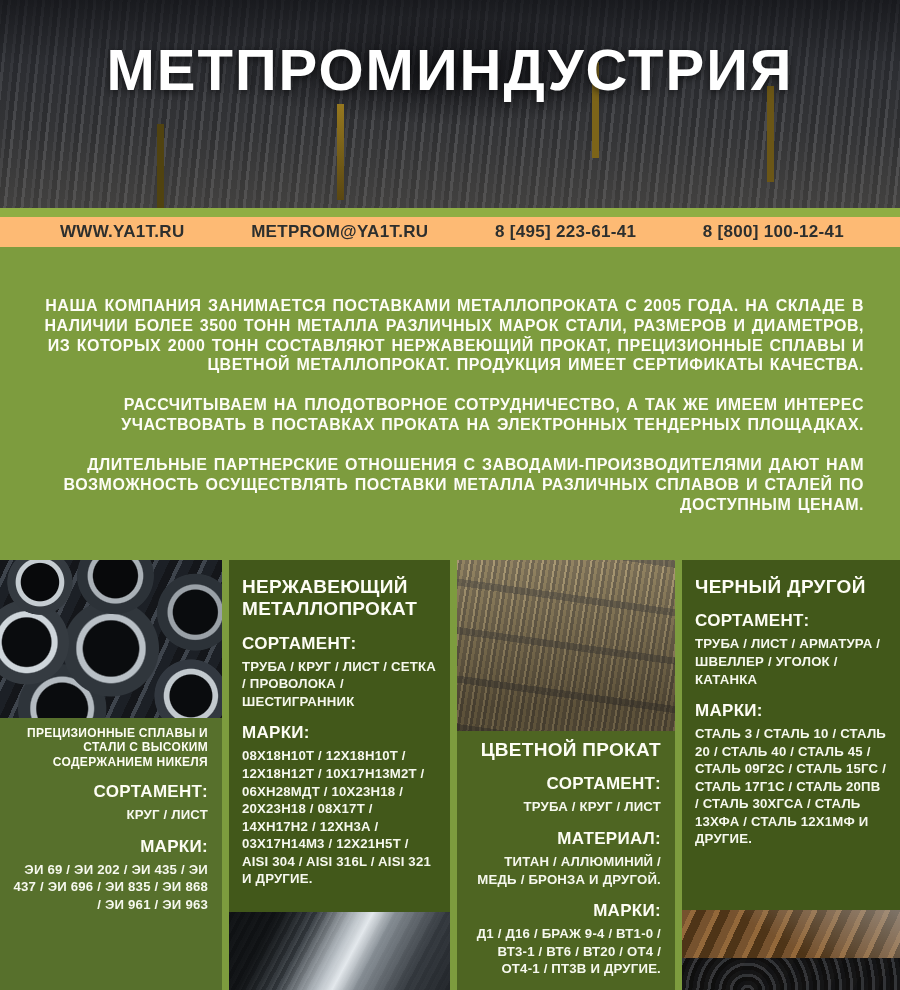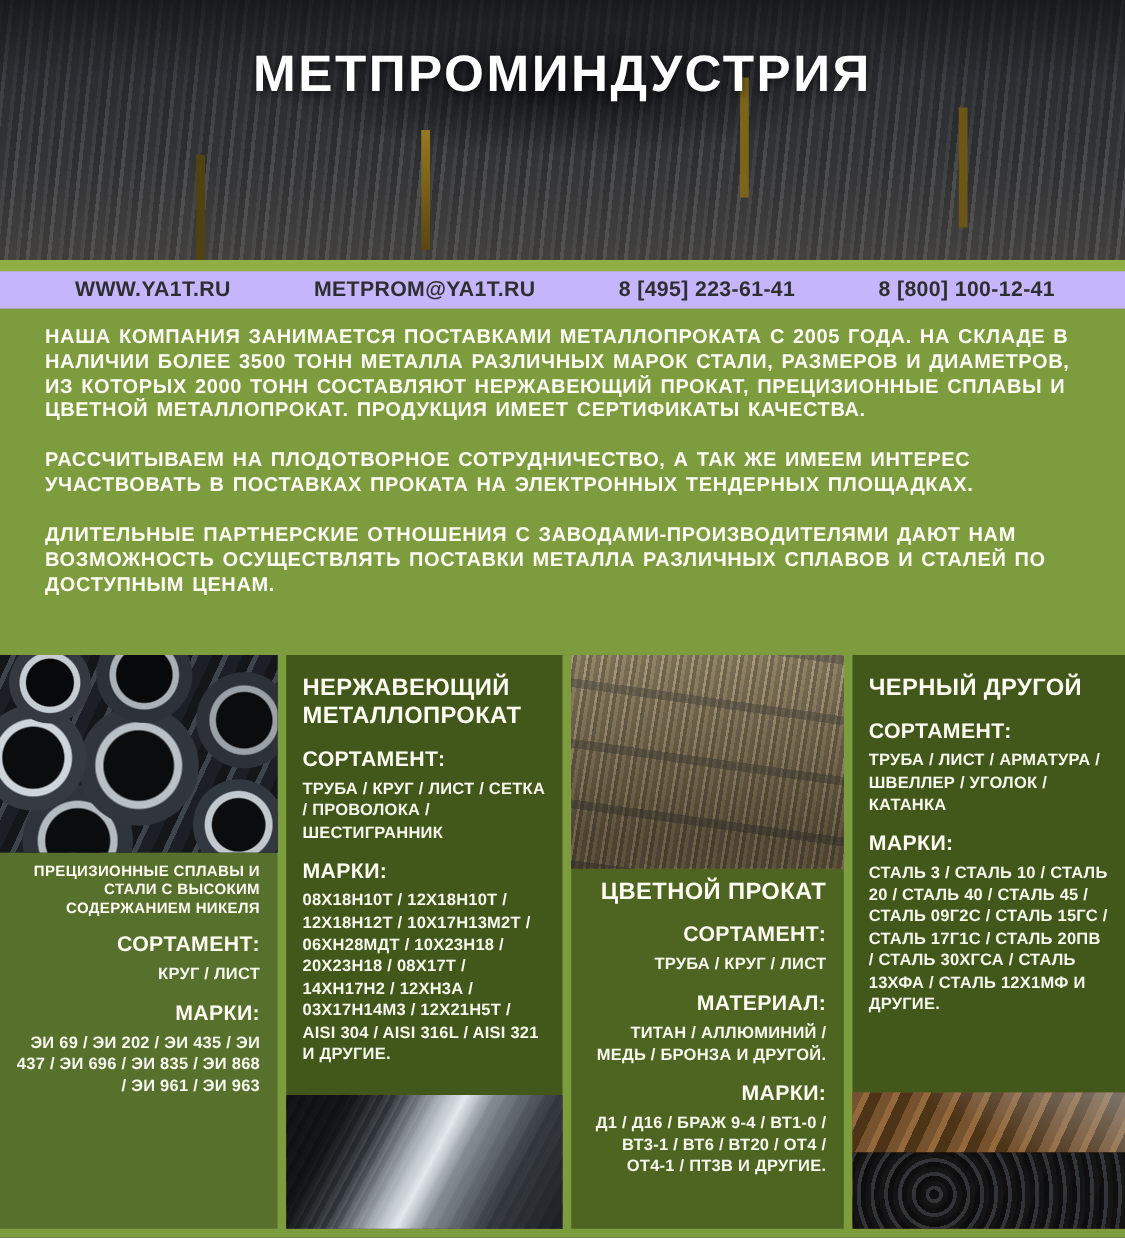--- a/index.html
+++ b/index.html
@@ -19,38 +19,38 @@
       repeating-linear-gradient(96deg, #3c3e44 0 3px, #23252a 3px 8px, #4a4c52 8px 11px, #2a2c31 11px 17px);
     background-color:#2b2d31;
   }
   .hero-post{
     position:absolute;left:337px;top:104px;width:7px;height:96px;z-index:1;
     background:linear-gradient(#96781f,#5a4712);
     box-shadow:255px -42px 0 #7c6419, 430px -18px 0 #6b5616, -180px 20px 0 #514310;
   }
   .hero h1{
     position:relative;z-index:2;margin:0;padding-top:36px;text-align:center;
-    font-size:41px;letter-spacing:2px;color:#fff;
+    font-size:58px;letter-spacing:2px;color:#fff;
     text-shadow:0 2px 8px rgba(0,0,0,.65);
   }
 
   
   .divider{height:9px;background:#8fae44;}
   .contactbar{
-    height:30px;background:#c4b5fd;display:flex;align-items:center;
+    height:30px;background:#fdba74;display:flex;align-items:center;
     justify-content:space-between;padding:0 56px 0 60px;
     font-size:17px;letter-spacing:.3px;color:#2d2f2e;
   }
   .contactbar a{color:#2d2f2e;text-decoration:none;}
 
   
   .intro{
-    height:238px;background:#7d9c3e;text-align:left;
+    height:238px;background:#7d9c3e;text-align:right;
     padding:13px 32px 0;font-size:16px;line-height:1.24;
-    letter-spacing:.5px;word-spacing:1.5px;color:#fdfdf6;
+    letter-spacing:.5px;word-spacing:1.5px;color:#fdfdf6;margin-top:36px;
   }
   .intro p{margin:0 auto 20px;max-width:828px;}
 
   
   .grid{
     display:grid;grid-template-columns:222px 221px 218px 218px;column-gap:7px;
     height:505px;padding-bottom:7px;
   }
   .col{display:flex;flex-direction:column;gap:0;min-height:0;margin-top:39px;}
 

